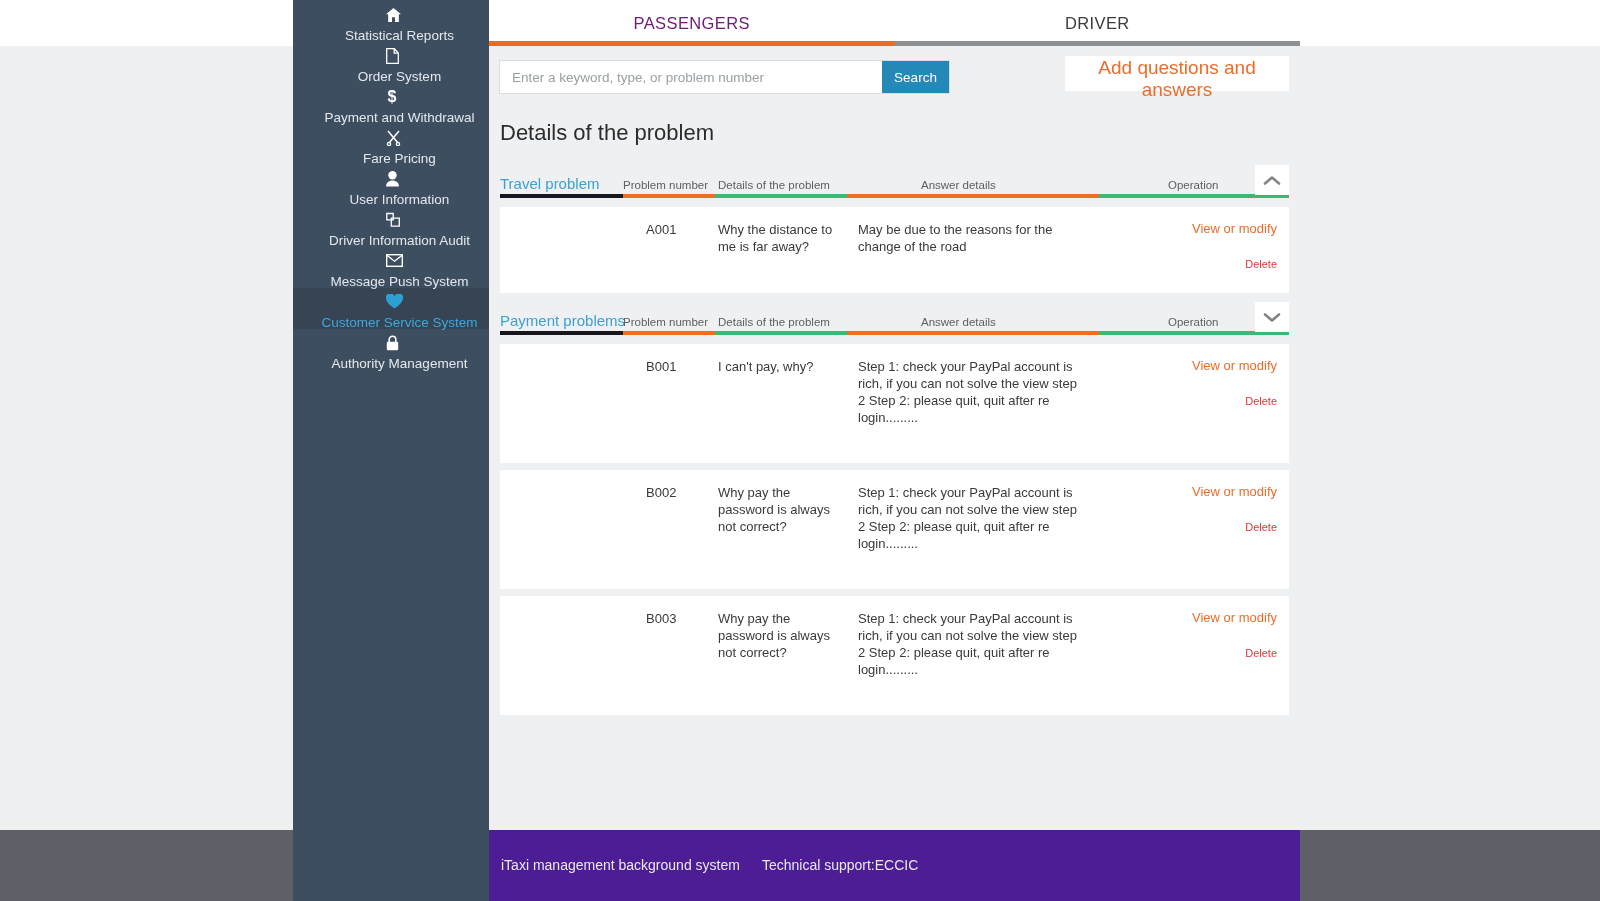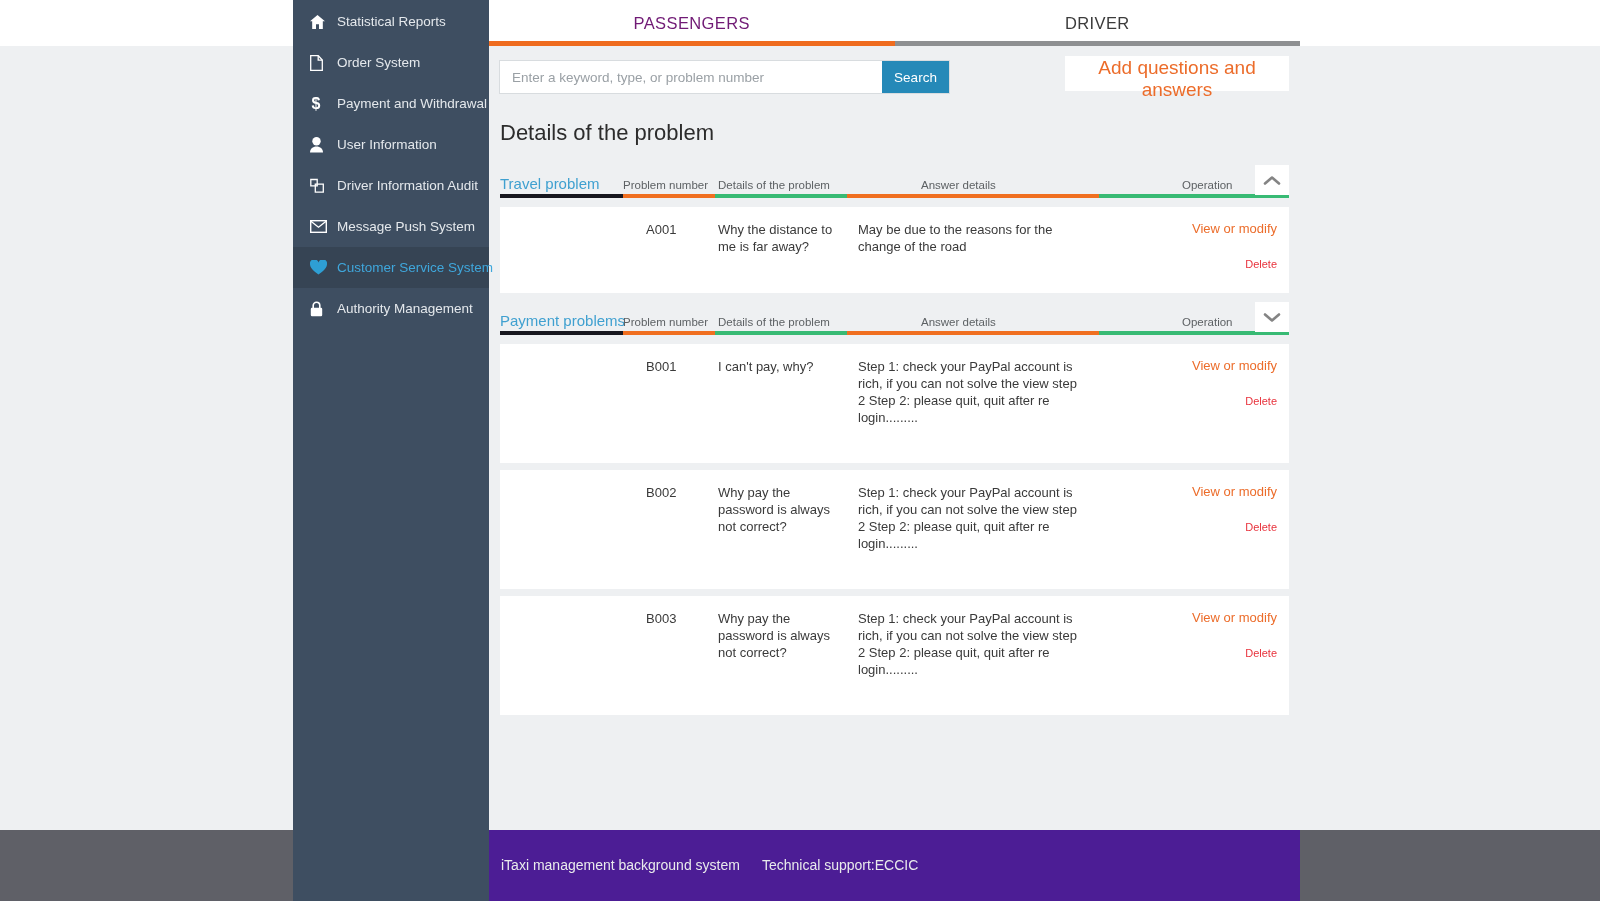--- a/index.html
+++ b/index.html
@@ -29,20 +29,21 @@
     letter-spacing:0.5px;
   }
   .nav-list { margin-top:1px; }
   .nav-item {
     display:flex; align-items:center;
     height:41px;
     padding-left:17px;
     color:#e4e8ec; font-size:13.5px;
     cursor:pointer;
     box-sizing:border-box;
+    flex-direction:column;
   }
   .nav-item.active { background:#364454; color:#3fa7dc; }
   .nav-icon {
     width:27px; flex:0 0 27px;
     display:flex; align-items:center;
     color:#ffffff;
   }
   .nav-item.active .nav-icon { color:#2e9fd4; }
   .nav-icon svg { display:block; }
   .nav-label { white-space:nowrap; }
@@ -129,21 +130,21 @@
   }
   .sec-cols { position:absolute; left:0; right:0; bottom:3px; height:16px; }
   .sec-col {
     position:absolute; bottom:0;
     font-size:11.5px; color:#5d6164;
     white-space:nowrap;
   }
   .col-num    { left:123px; }
   .col-detail { left:218px; }
   .col-answer { left:421px; }
-  .col-op     { left:682px; }
+  .col-op     { left:668px; }
 
   .sec-bar { margin:0 11px; height:4px; display:flex; }
   .bar-black  { width:123px; background:#16161e; }
   .bar-o1     { width:92px;  background:#f06f20; }
   .bar-g1     { width:132px; background:#38ba74; }
   .bar-o2     { width:252px; background:#f06f20; }
   .bar-g2     { flex:1 1 auto; background:#38ba74; }
 
   .sec-toggle {
     position:absolute; right:0; bottom:-1px;
@@ -231,20 +232,30 @@
 
       <div class="nav-item">
         <span class="nav-icon">
           <svg width="12" height="17" viewBox="0 0 12 17">
               <text x="6" y="14" font-family="Liberation Sans, sans-serif" font-size="16" font-weight="bold" fill="currentColor" text-anchor="middle">$</text>
             </svg>
         </span>
         <span class="nav-label">Payment and Withdrawal</span>
       </div>
 
+      <div class="nav-item">
+        <span class="nav-icon">
+          <svg width="15" height="16" viewBox="0 0 15 16">
+              <path fill="none" stroke="currentColor" stroke-width="1.5" d="M2 1l10 12M13 1L3 13"></path>
+              <circle cx="3" cy="14" r="1.6" fill="none" stroke="currentColor" stroke-width="1.3"></circle>
+              <circle cx="12" cy="14" r="1.6" fill="none" stroke="currentColor" stroke-width="1.3"></circle>
+            </svg>
+        </span>
+        <span class="nav-label">Fare Pricing</span>
+      </div>
 
       <div class="nav-item">
         <span class="nav-icon">
           <svg width="13" height="16" viewBox="0 0 13 16">
               <circle cx="6.5" cy="4.2" r="4.2" fill="currentColor"></circle>
               <path fill="currentColor" d="M0 15.5c0-3.8 2.9-6 6.5-6s6.5 2.2 6.5 6z"></path>
             </svg>
         </span>
         <span class="nav-label">User Information</span>
       </div>

